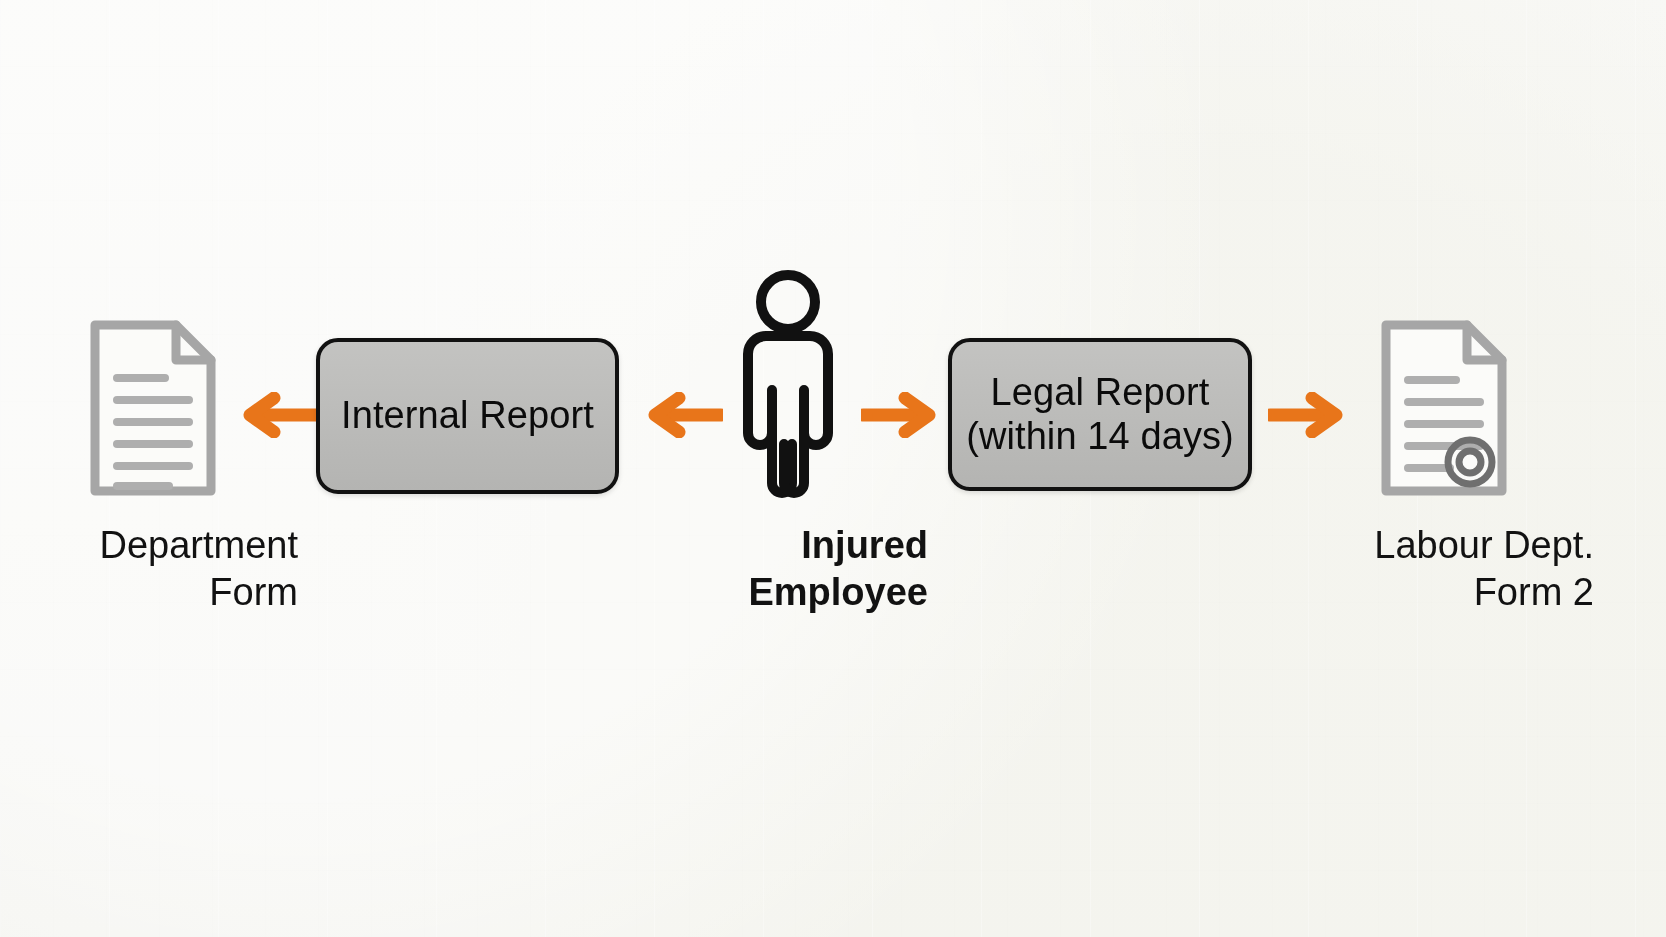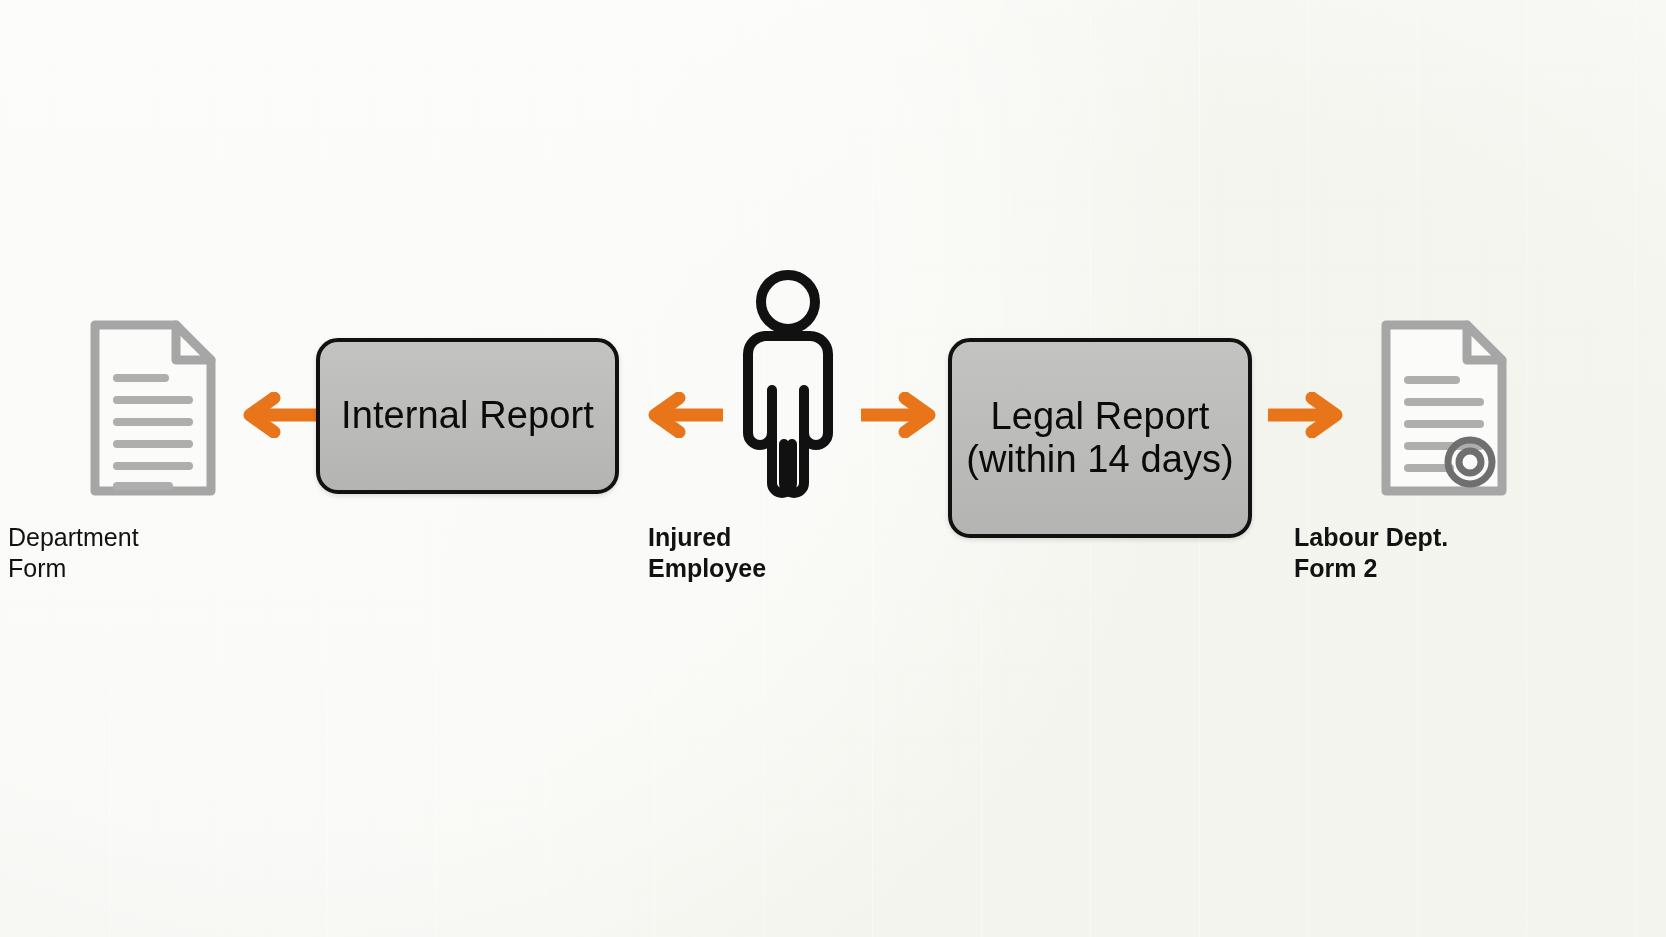--- a/index.html
+++ b/index.html
@@ -56,22 +56,22 @@
   .proc-label {
     font-size: 38px;
     letter-spacing: 0.1px;
     padding: 0 12px;
     white-space: pre-line;
   }
 
   
   .caption {
     position: absolute;
-    text-align: left;
-    font-size: 25px;
+    text-align: right;
+    font-size: 38px;
     line-height: 1.23;
     color: #121212;
     white-space: pre-line;
   }
 
   
   .arrow { position: absolute; }
 
   
   .person { position: absolute; }
@@ -133,21 +133,21 @@
   <div class="caption" style="left:648px; top:522px; width:280px;font-weight:bold;">Injured
 Employee</div>
 
   <div class="arrow" style="left:861px; top:392px; width:82px; height:46px;">
     <svg width="82" height="46" viewBox="0 0 82 46" aria-hidden="true">
       <line x1="2" y1="23" x2="52" y2="23" stroke="#e8751a" stroke-width="13" stroke-linecap="round"></line>
       <polyline points="44,6 68,23 44,40" fill="none" stroke="#e8751a" stroke-width="13" stroke-linecap="round" stroke-linejoin="round"></polyline>
     </svg>
   </div>
 
-  <div class="node proc-box" style="left:948px; top:338px; width:304px; height:200px;">
+  <div class="node proc-box" style="left:948px; top:338px; width:304px; height:153px;">
     <span class="proc-label">Legal Report
 (within 14 days)</span>
   </div>
 
   <div class="arrow" style="left:1268px; top:392px; width:82px; height:46px;">
     <svg width="82" height="46" viewBox="0 0 82 46" aria-hidden="true">
       <line x1="2" y1="23" x2="52" y2="23" stroke="#e8751a" stroke-width="13" stroke-linecap="round"></line>
       <polyline points="44,6 68,23 44,40" fill="none" stroke="#e8751a" stroke-width="13" stroke-linecap="round" stroke-linejoin="round"></polyline>
     </svg>
   </div>
@@ -162,16 +162,16 @@
         <line x1="29" y1="106" x2="101" y2="106"></line>
         <line x1="29" y1="128" x2="101" y2="128"></line>
         <line x1="29" y1="150" x2="71" y2="150"></line>
       </g>
       <g>
         <circle cx="91" cy="144" r="22" fill="none" stroke="#6f6f6f" stroke-width="7"></circle>
         <circle cx="91" cy="144" r="11" fill="none" stroke="#6f6f6f" stroke-width="7"></circle>
       </g>
     </svg>
   </div>
-  <div class="caption" style="left:1294px; top:522px; width:300px;font-weight:bold;">Labour Dept.
+  <div class="caption" style="left:1294px; top:522px; width:300px;">Labour Dept.
 Form 2</div>
 
 </div>
 
 </body></html>

